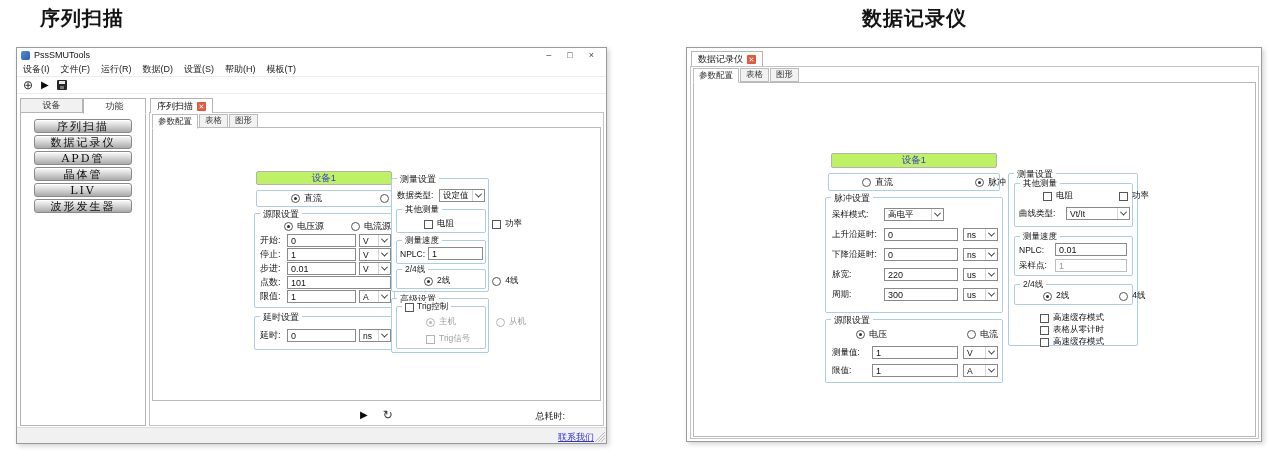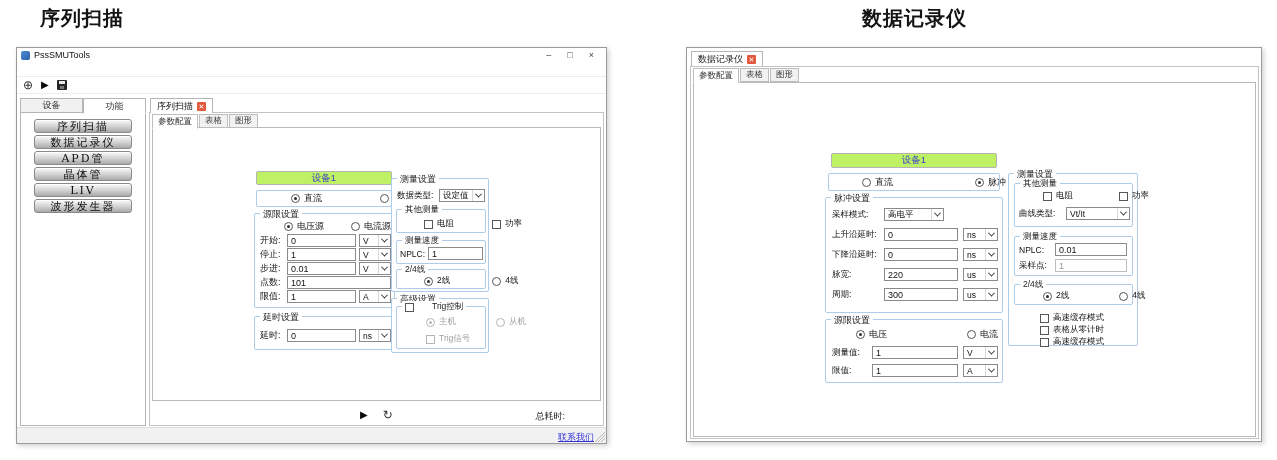--- a/index.html
+++ b/index.html
@@ -82,20 +82,29 @@
   <div class="titlebar">
     <span class="appicon"></span>
     <span>PssSMUTools</span>
     <span class="wctl">
       <span>–</span>
       <span>□</span>
       <span>×</span>
     </span>
   </div>
 
+  <div class="menubar">
+    <span>设备(I)</span>
+    <span>文件(F)</span>
+    <span>运行(R)</span>
+    <span>数据(D)</span>
+    <span>设置(S)</span>
+    <span>帮助(H)</span>
+    <span>模板(T)</span>
+  </div>
 
   <div class="toolbar">
     <span class="icon-add">⊕</span>
     <span class="icon-run">▶</span>
     <span class="icon-save"></span>
   </div>
 
   <div class="side-tabs">
     <div class="side-tab">设备</div>
     <div class="side-tab active">功能</div>
@@ -241,21 +250,21 @@
             <i class="radio"></i>
             <span>4线</span>
           </span>
       </div>
     </div>
   </div>
 
   <div class="grp" style="left:374px; top:250px; width:98px; height:55px;">
     <span class="glabel">高级设置</span>
     <div class="grp" style="left:4px; top:7px; width:90px; height:43px;">
-      <span class="glabel sm" style="display:flex; align-items:center; gap:18px;">
+      <span class="glabel sm" style="display:flex; align-items:center; gap:3px;">
           <i class="cbx"></i>
           <span>Trig控制</span>
         </span>
       <div class="row" style="left:5px; top:9px; width:80px;">
         <span class="opt sm distext">
             <i class="radio on dis"></i>
             <span>主机</span>
           </span>
         <span class="opt sm distext" style="margin-left:16px;">
             <i class="radio dis"></i>

